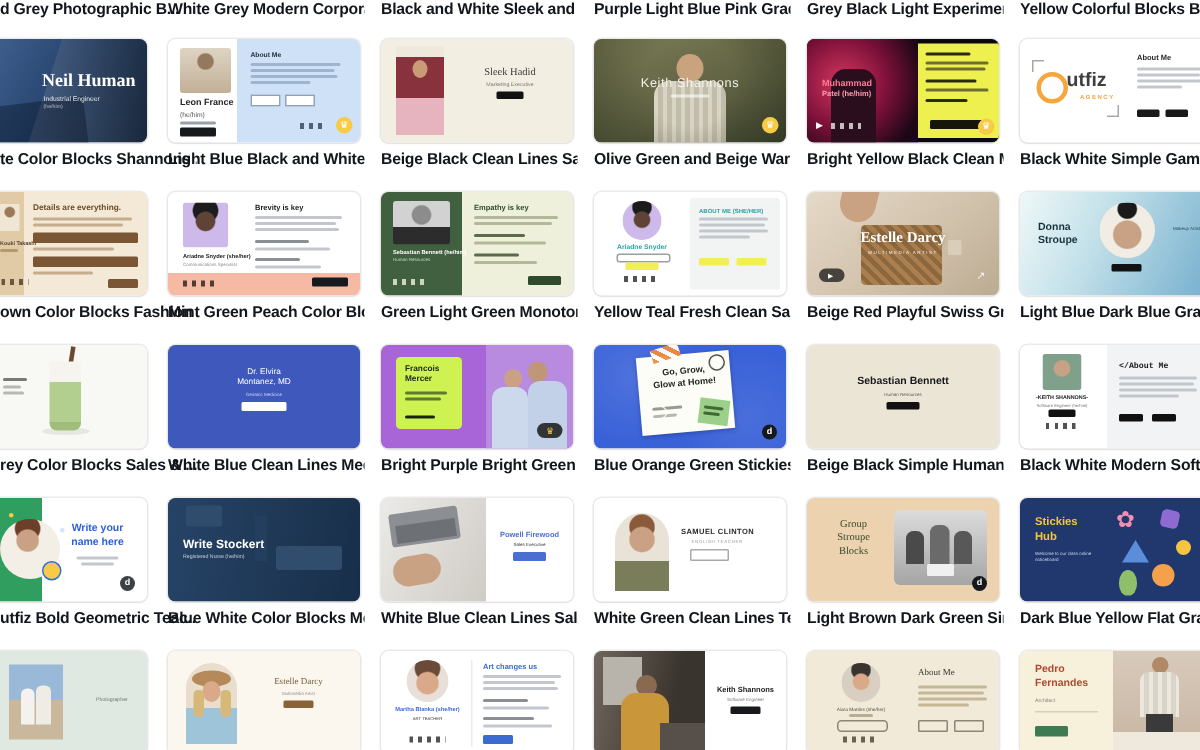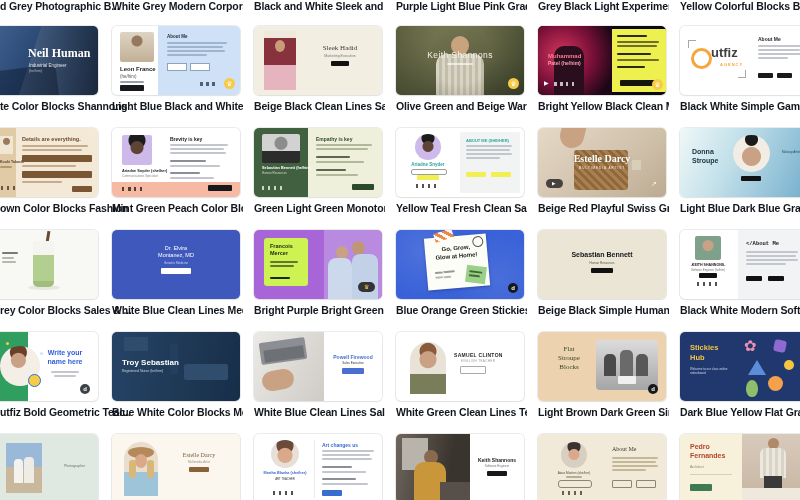--- a/index.html
+++ b/index.html
@@ -307,21 +307,21 @@
   <div class="bar" style="left:84px;top:43px;width:22px"></div>
   <div class="dl" style="left:110px;top:52px;background:#3c4146">d</div>
 </div>
 
 <div class="card" style="left:112px;top:332px">
   <div class="a" style="inset:0;background:linear-gradient(100deg,#30517a,#24405f 60%,#1b3350)"></div>
   <div class="a" style="left:12px;top:5px;width:24px;height:14px;background:#3d5e82;border-radius:1px"></div>
   <div class="a" style="left:72px;top:32px;width:44px;height:16px;background:#3e5f84;border-radius:2px"></div>
   <div class="a" style="left:58px;top:12px;width:8px;height:30px;background:#2c4a6e"></div>
   <div class="a" style="inset:0;background:rgba(16,38,60,.3)"></div>
-  <div class="a" style="left:10px;top:26px;font-size:8px;font-weight:600;color:#fff">Troy Sebastian</div>
+  <div class="a" style="left:10px;top:26px;font-size:8px;font-weight:600;color:#fff">Write Stockert</div>
   <div class="a" style="left:10px;top:37px;font-size:3.5px;color:rgba(255,255,255,.72)">Registered Nurse (he/him)</div>
 </div>
 
 <div class="card" style="left:254px;top:332px">
   <div class="a" style="left:0;top:0;width:70px;height:69px;background:linear-gradient(120deg,#eceae6,#cfccc6)"></div>
   <div class="a" style="left:6px;top:8px;width:46px;height:22px;background:#8b8e93;transform:rotate(-8deg);border-radius:2px"></div>
   <div class="a" style="left:10px;top:16px;width:40px;height:12px;background:#6d7075;transform:rotate(-8deg)"></div>
   <div class="a" style="left:8px;top:38px;width:32px;height:20px;border-radius:10px;background:#c9a284;transform:rotate(-10deg)"></div>
   <div class="a" style="left:70px;top:0;width:58px;height:69px;background:#fff"></div>
   <div class="a ctr" style="left:72px;top:22px;width:54px;font-size:5px;font-weight:700;color:#4a6fd1">Powell Firewood</div>
@@ -331,21 +331,21 @@
 
 <div class="card" style="left:396px;top:332px">
   <div class="a" style="left:14px;top:10px;width:36px;height:52px;border-radius:18px 18px 0 0;background:radial-gradient(circle at 50% 34%,#caa184 8px,transparent 9px),radial-gradient(circle at 50% 18%,#8a5a3a 8px,transparent 9px),linear-gradient(#e9e3d7 0 62%,#7a7d5a 62%)"></div>
   <div class="a" style="left:58px;top:20px;font-size:5px;font-weight:700;color:#26282a;letter-spacing:.3px">SAMUEL CLINTON</div>
   <div class="a" style="left:65px;top:27px;font-size:3px;color:#9a9a9a;letter-spacing:.4px">ENGLISH TEACHER</div>
   <div class="a" style="left:64px;top:34px;width:24px;height:6px;border:.5px solid #aaa;border-radius:1px"></div>
 </div>
 
 <div class="card" style="left:538px;top:332px">
   <div class="a" style="inset:0;background:#ecd2ae"></div>
-  <div class="a serif ctr" style="left:8px;top:13px;width:46px;font-size:7px;color:#35492c">Flat</div>
+  <div class="a serif ctr" style="left:8px;top:13px;width:46px;font-size:7px;color:#35492c">Group</div>
   <div class="a serif ctr" style="left:8px;top:22px;width:46px;font-size:7px;color:#35492c">Stroupe</div>
   <div class="a serif ctr" style="left:8px;top:31px;width:46px;font-size:7px;color:#35492c">Blocks</div>
   <div class="a" style="left:58px;top:8px;width:62px;height:50px;border-radius:4px;background:linear-gradient(#dcdcdc,#a5a5a5)">
     <div class="a" style="left:8px;top:14px;width:12px;height:22px;border-radius:5px 5px 0 0;background:#4a4a4a"></div>
     <div class="a" style="left:24px;top:10px;width:13px;height:26px;border-radius:5px 5px 0 0;background:#6a6a6a"></div>
     <div class="a" style="left:40px;top:14px;width:12px;height:22px;border-radius:5px 5px 0 0;background:#585858"></div>
     <div class="a" style="left:22px;top:36px;width:18px;height:8px;background:#f0f0f0;border-radius:1px"></div>
   </div>
   <div class="dl" style="left:110px;top:52px">d</div>
 </div>

